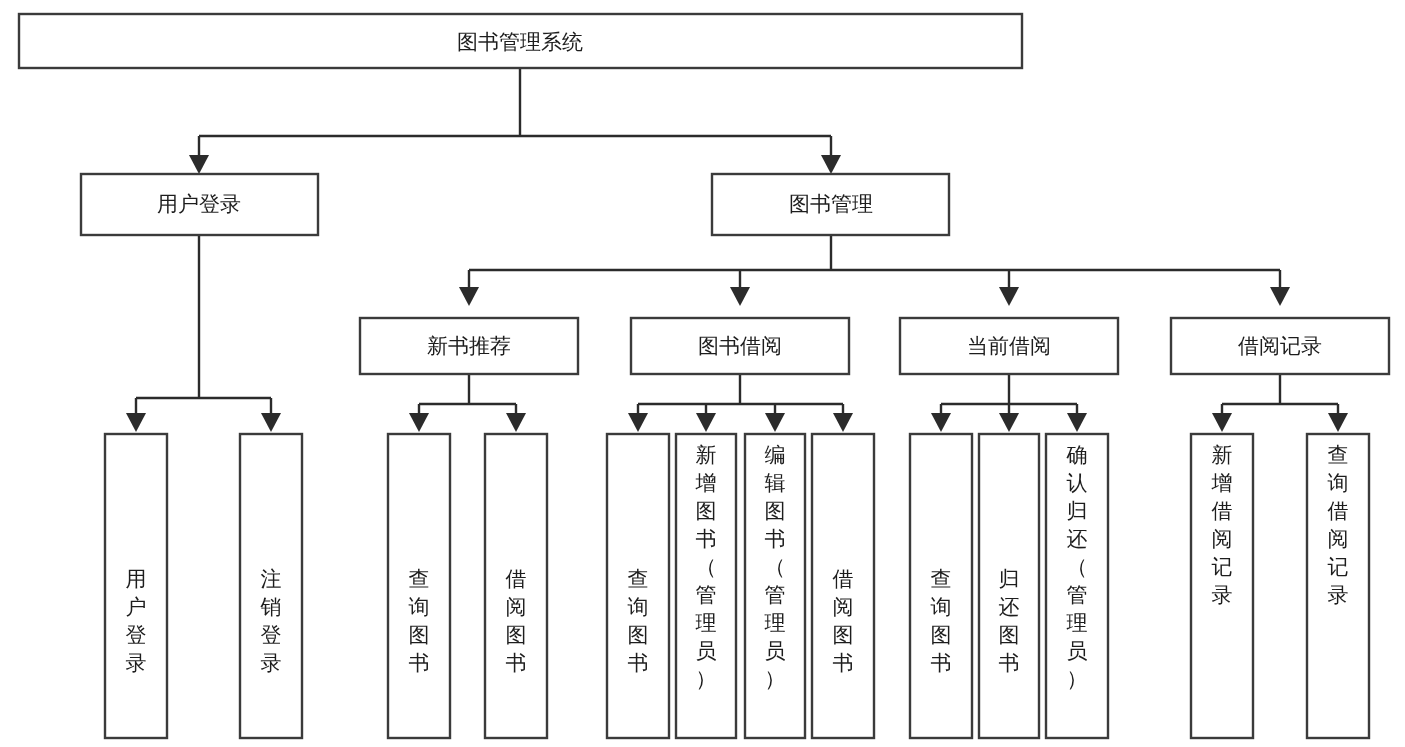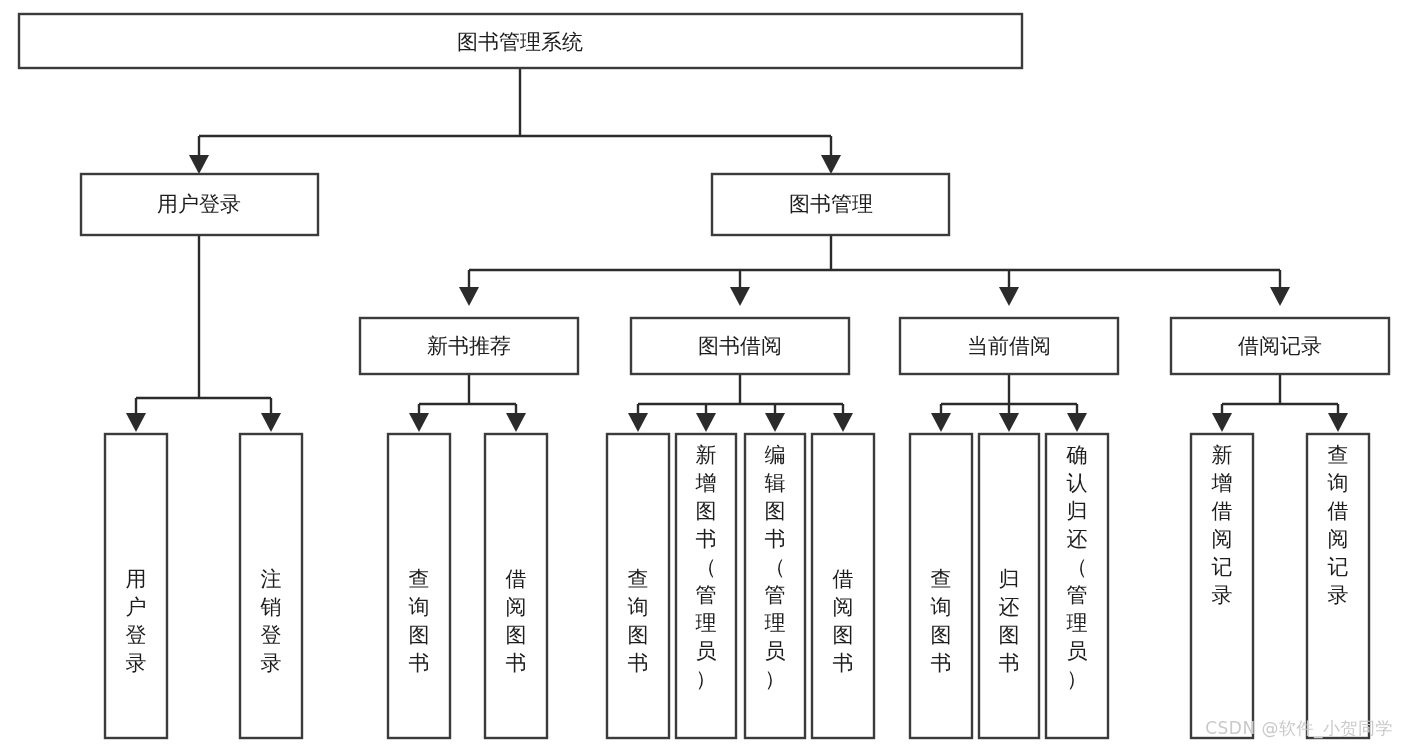--- a/index.html
+++ b/index.html
@@ -188,14 +188,13 @@
     <g>
       <rect class="node-box" x="1191" y="434" width="62" height="304"></rect>
       <text class="node-label-vertical" x="1222" y="462"><tspan x="1222" y="462">新</tspan><tspan x="1222" y="490">增</tspan><tspan x="1222" y="518">借</tspan><tspan x="1222" y="546">阅</tspan><tspan x="1222" y="574">记</tspan><tspan x="1222" y="602">录</tspan></text>
     </g>
     <g>
       <rect class="node-box" x="1307" y="434" width="62" height="304"></rect>
       <text class="node-label-vertical" x="1338" y="462"><tspan x="1338" y="462">查</tspan><tspan x="1338" y="490">询</tspan><tspan x="1338" y="518">借</tspan><tspan x="1338" y="546">阅</tspan><tspan x="1338" y="574">记</tspan><tspan x="1338" y="602">录</tspan></text>
     </g>
   </svg>
 
-  <div class="watermark">CSDN @软件_小贺同学</div>
 </div>
 
 </body></html>

